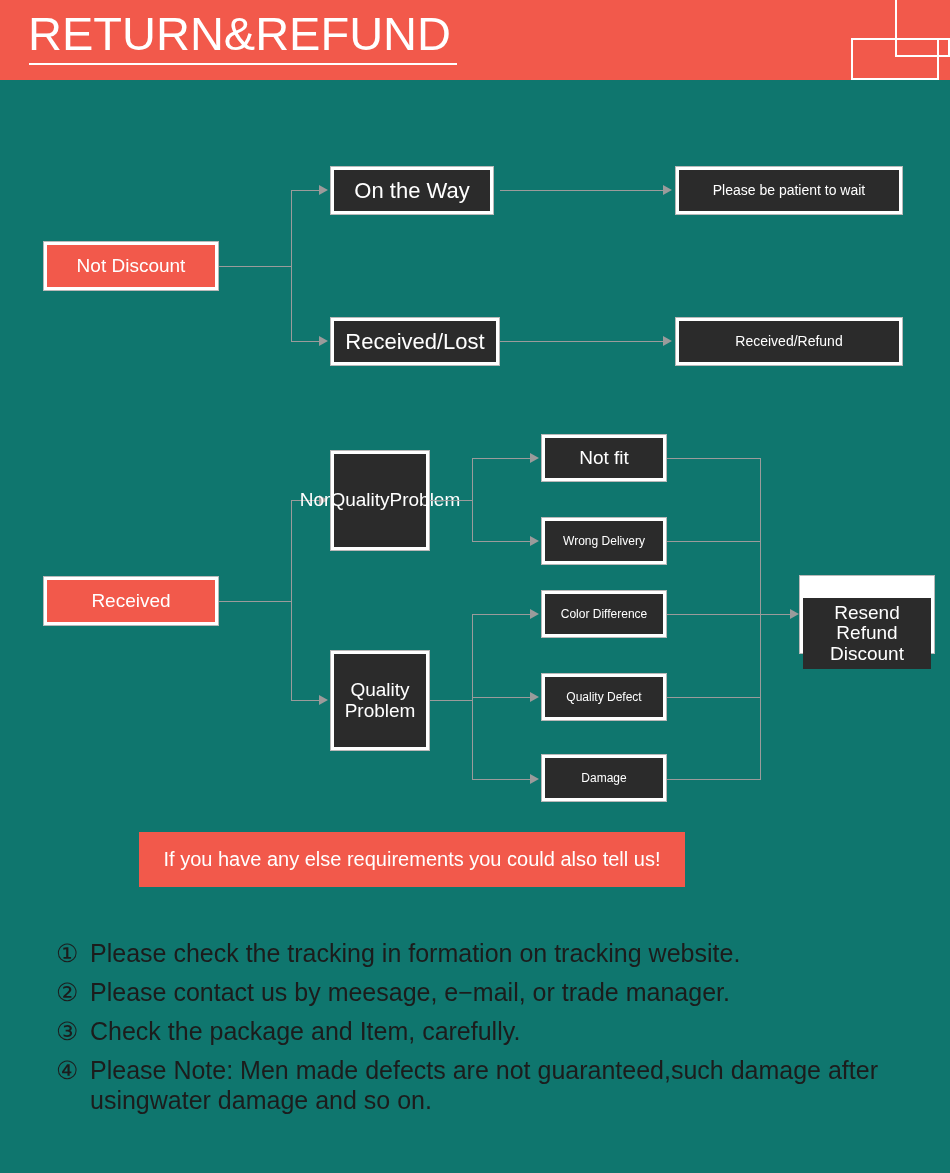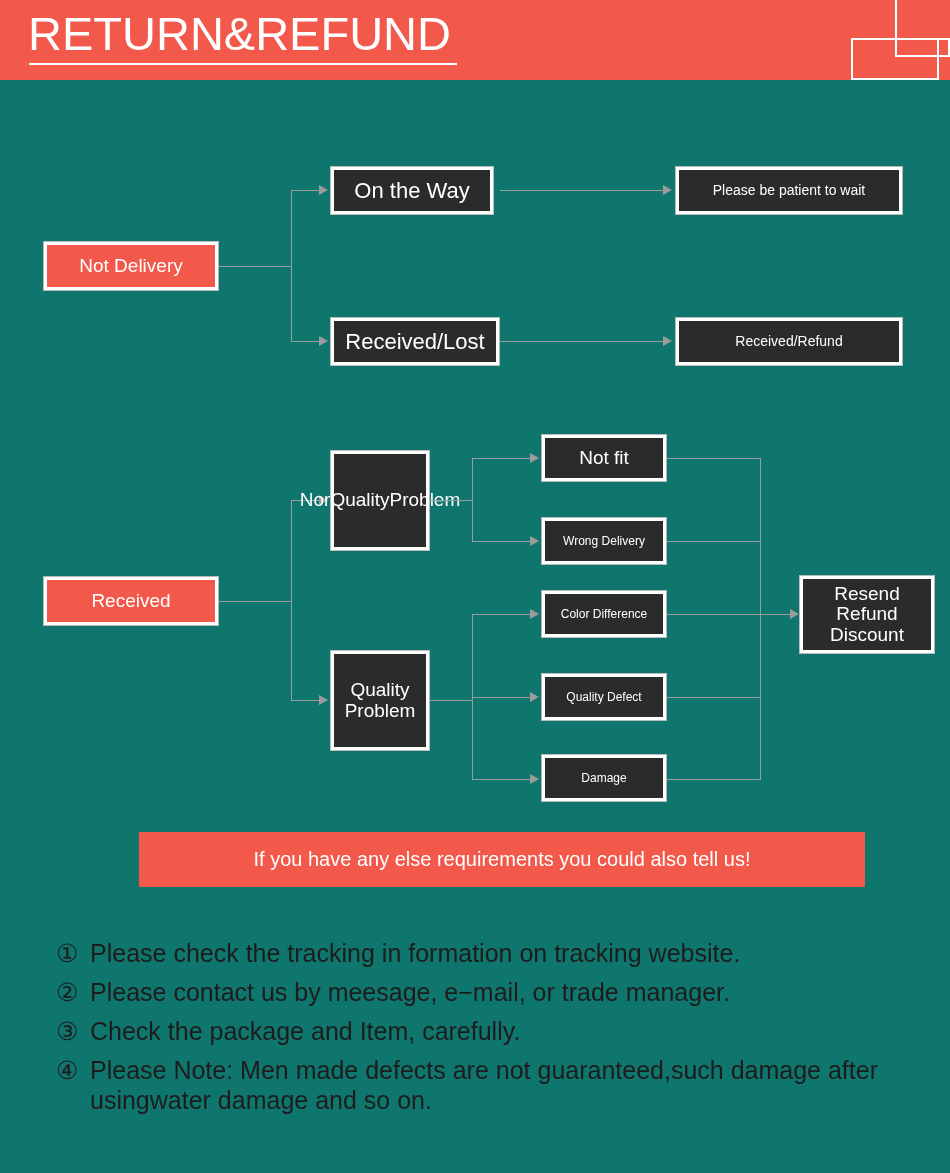--- a/index.html
+++ b/index.html
@@ -118,21 +118,21 @@
     border-top: 5px solid transparent;
     border-bottom: 5px solid transparent;
     border-left: 9px solid #9b9b9b;
   }
 
   
   .banner {
     position: absolute;
     left: 139px;
     top: 832px;
-    width: 726px;
+    width: 546px;
     height: 55px;
     background: #f2594b;
     display: flex;
     align-items: center;
     justify-content: center;
     color: #ffffff;
     font-size: 20px;
     text-align: right;
   }
 
@@ -168,21 +168,21 @@
 
   <div class="header">
     <div class="header-title">RETURN&amp;REFUND</div>
     <div class="header-underline"></div>
     <div class="deco-vline"></div>
     <div class="deco-rect-a"></div>
     <div class="deco-rect-b"></div>
   </div>
 
   <div class="node red" style="left:43px; top:241px; width:176px; height:50px;">
-    <div class="node-inner t-md">Not Delivery</div>
+    <div class="node-inner t-md">Not Discount</div>
   </div>
 
   <div class="ln h" style="left:219px; top:266px; width:72px;"></div>
   <div class="ln v" style="left:291px; top:190px; height:152px;"></div>
   <div class="ln h" style="left:291px; top:190px; width:30px;"></div>
   <div class="arrow" style="left:319px; top:185px;"></div>
   <div class="ln h" style="left:291px; top:341px; width:30px;"></div>
   <div class="arrow" style="left:319px; top:336px;"></div>
 
   <div class="node dark" style="left:330px; top:166px; width:164px; height:49px;">
@@ -263,21 +263,21 @@
   <div class="ln h" style="left:667px; top:541px; width:94px;"></div>
   <div class="ln h" style="left:667px; top:614px; width:94px;"></div>
   <div class="ln h" style="left:667px; top:697px; width:94px;"></div>
   <div class="ln h" style="left:667px; top:779px; width:94px;"></div>
   <div class="ln v" style="left:760px; top:458px; height:322px;"></div>
 
   <div class="ln h" style="left:760px; top:614px; width:32px;"></div>
   <div class="arrow" style="left:790px; top:609px;"></div>
 
   <div class="node dark" style="left:799px; top:575px; width:136px; height:79px;">
-    <div class="node-inner t-md" style="flex-direction:column;">
+    <div class="node-inner t-md" style="flex-direction:column;margin-top:19px;">
       <span>Resend</span>
       <span>Refund</span>
       <span>Discount</span>
     </div>
   </div>
 
   <div class="banner">
     <span>If you have any else requirements you could also tell us!</span>
   </div>
 

